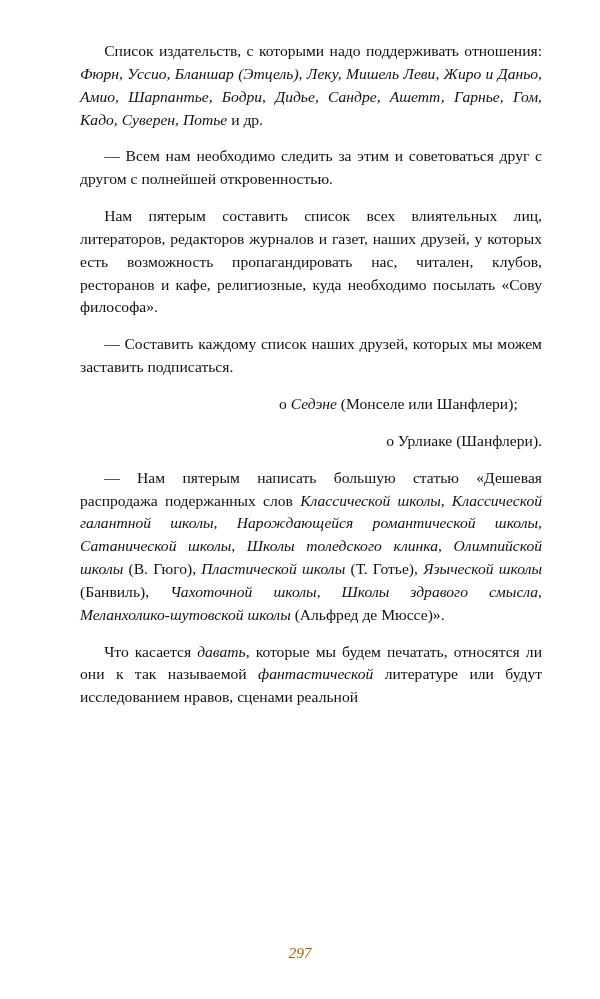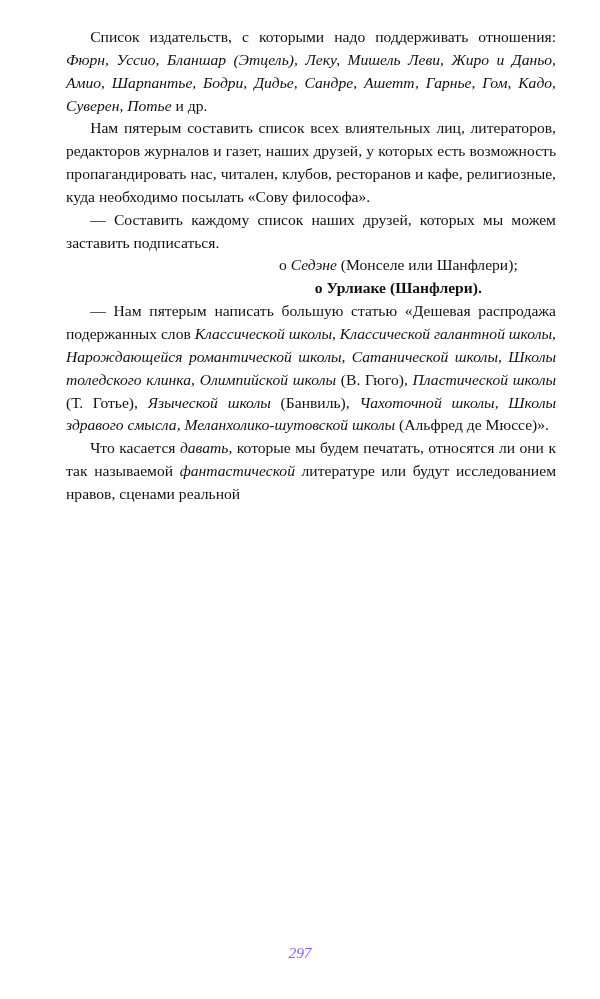--- a/index.html
+++ b/index.html
@@ -23,59 +23,59 @@
     position: relative;
   }
   .body-text {
     font-size: 15.6px;
     line-height: 1.465;
     text-align: justify;
     text-justify: inter-word;
     hyphens: manual;
   }
   p {
-    margin: 0;
+    margin: 14px;
     text-indent: 1.55em;
   }
   i, .it {
     font-style: italic;
   }
   .line-right {
     text-indent: 0;
     text-align: center;
     padding-left: 11.2em;
   }
   .line-right2 {
     text-indent: 0;
-    text-align: center;
+    text-align: right;
     padding-left: 11.2em;
-    font-weight: bold;
   }
   .folio {
     position: absolute;
     left: 0;
     right: 0;
     bottom: 37px;
     text-align: center;
     font-family: "Liberation Serif", serif;
     font-style: italic;
     font-size: 15.4px;
-    color: #8b5cf6;
+    color: #a16207;
   }
 </style>
 </head>
 <body>
 
 <div class="page">
   <div class="body-text">
 
     <p>Список издательств, с которыми надо поддерживать отношения: <i>Фюрн, Уссио, Бланшар (Этцель), Леку, Мишель Леви, Жиро и Даньо, Амио, Шарпантье, Бодри, Дидье, Сандре, Ашетт, Гарнье, Гом, Кадо, Суверен, Потье</i> и др.</p>
 
 
 
+    <p>— Всем нам необходимо следить за этим и советоваться друг с другом с полнейшей откровенностью.</p>
 
     <p>Нам пятерым составить список всех влиятельных лиц, литераторов, редакторов журналов и газет, наших друзей, у которых есть возможность пропагандировать нас, читален, клубов, ресторанов и кафе, религиозные, куда необходимо посылать «Сову философа».</p>
 
     <p>— Составить каждому список наших друзей, которых мы можем заставить подписаться.</p>
 
 
 
     <p class="line-right">о <i>Седэне</i> (Монселе или Шанфлери);</p>
 
     <p class="line-right2">о Урлиаке (Шанфлери).</p>

